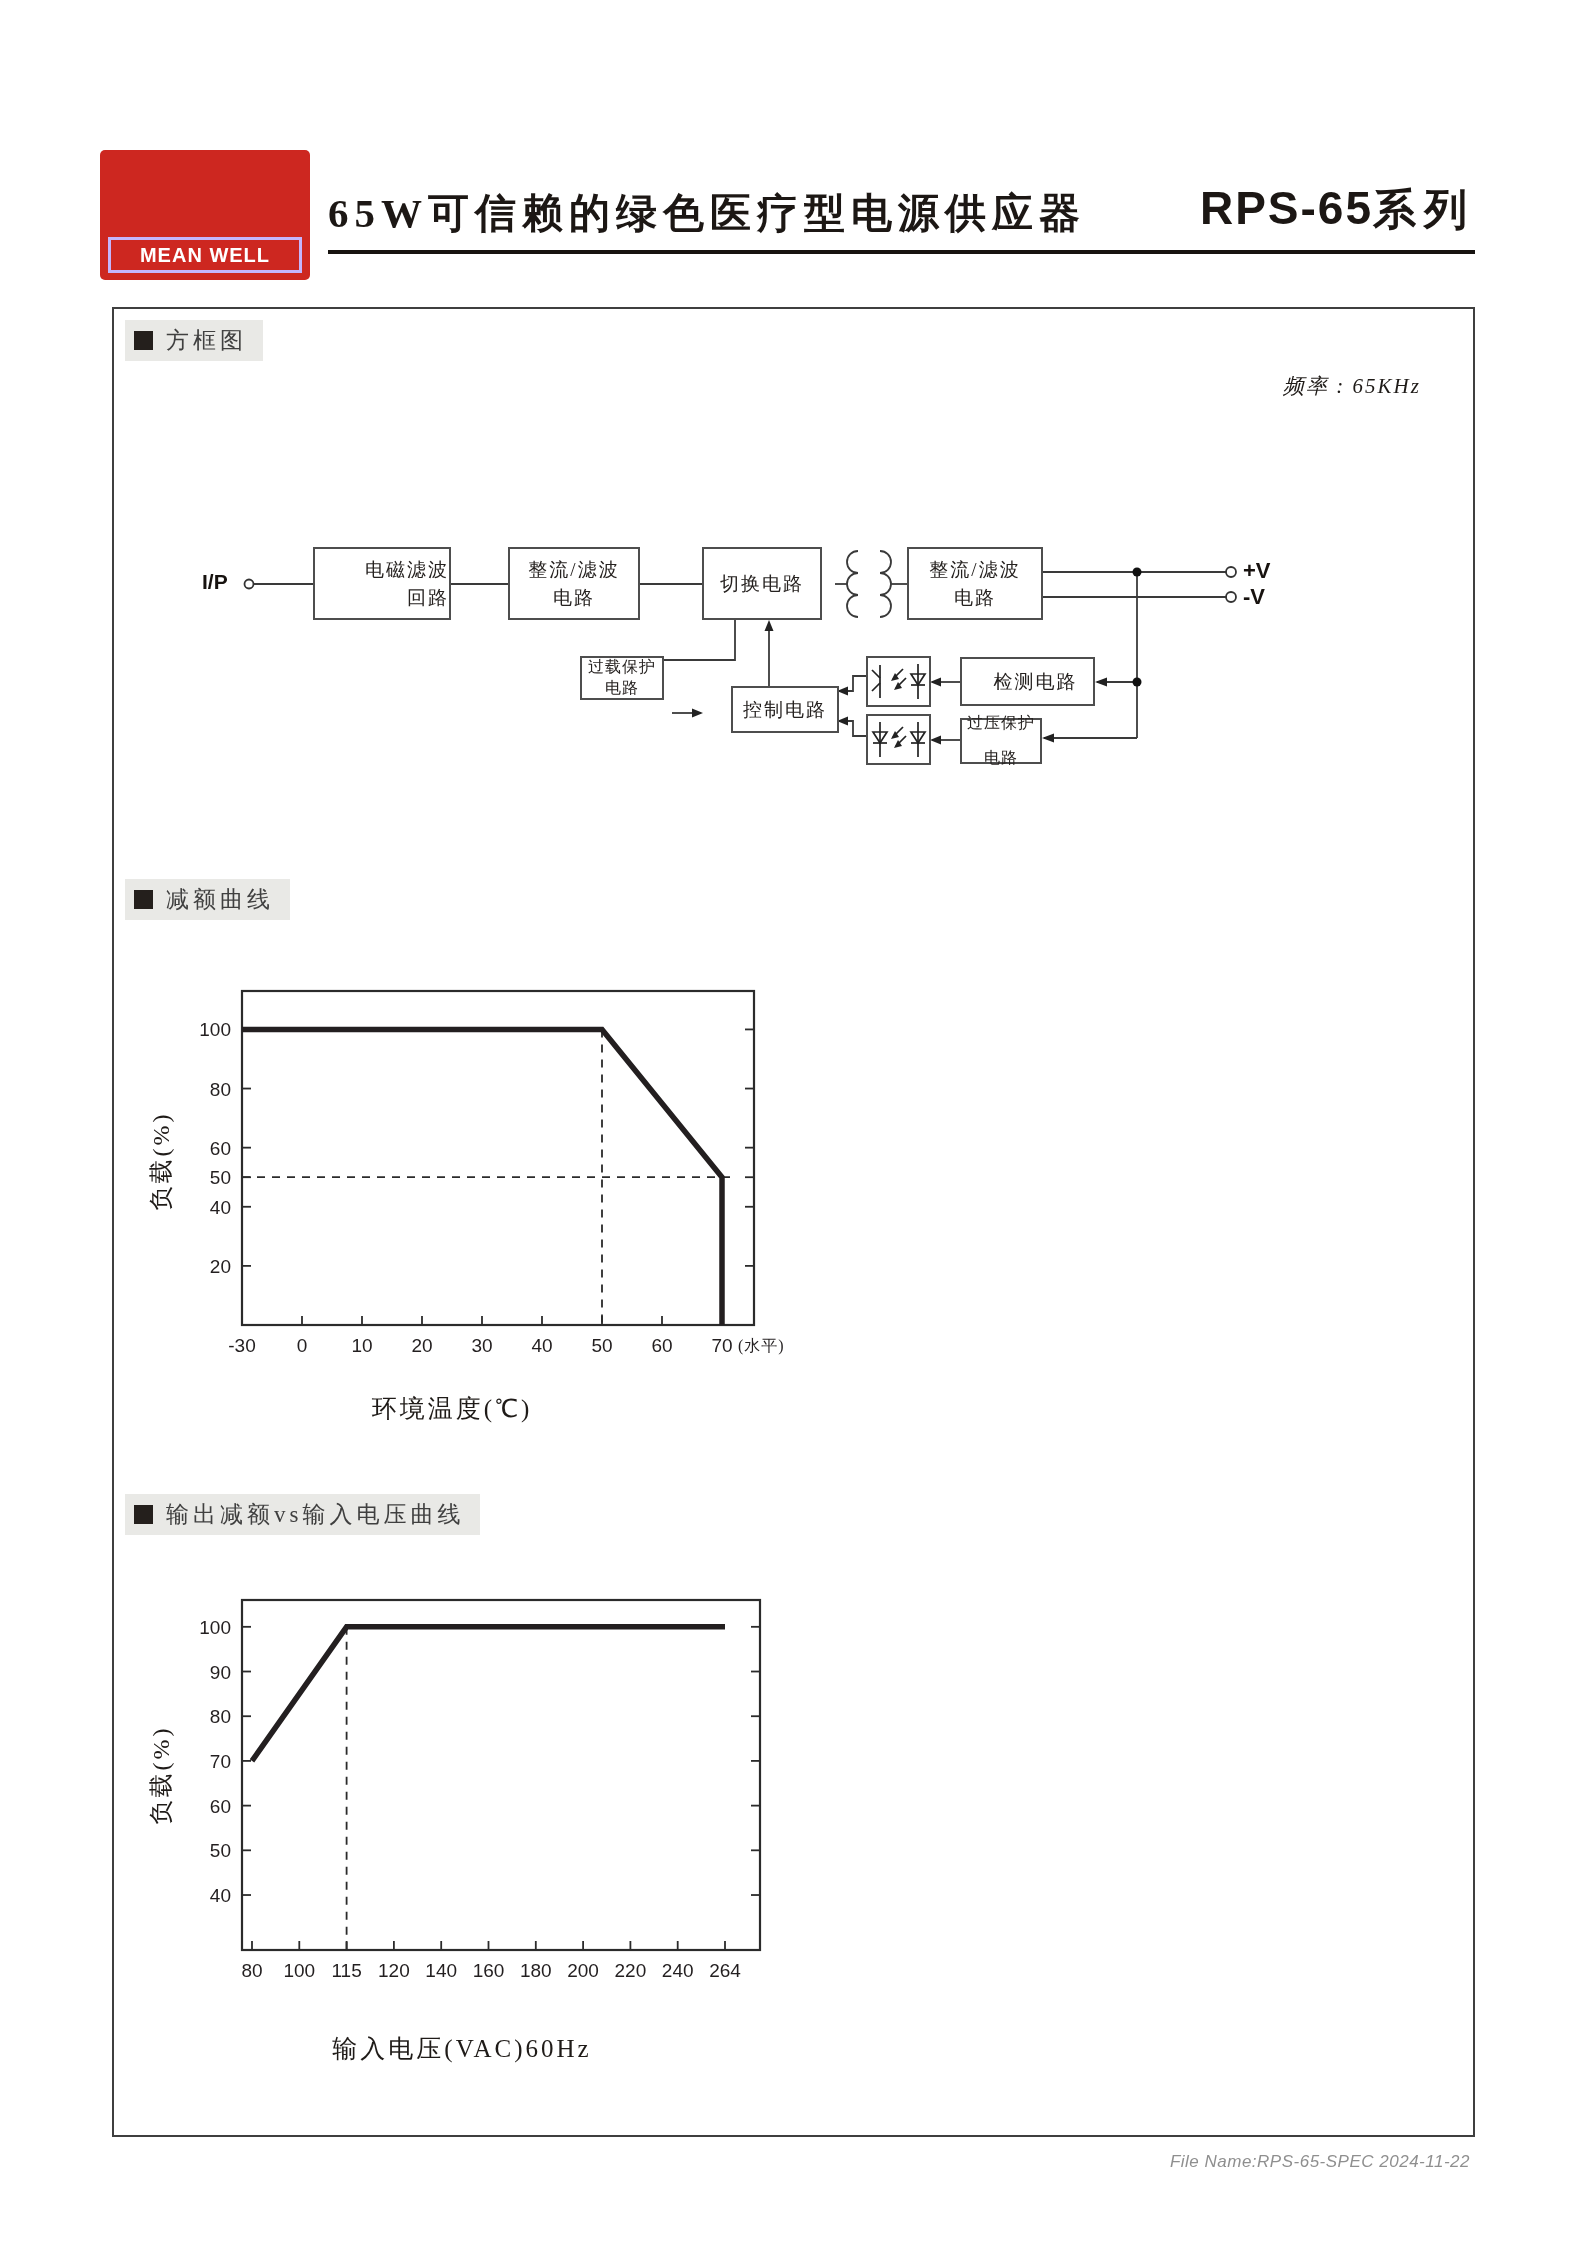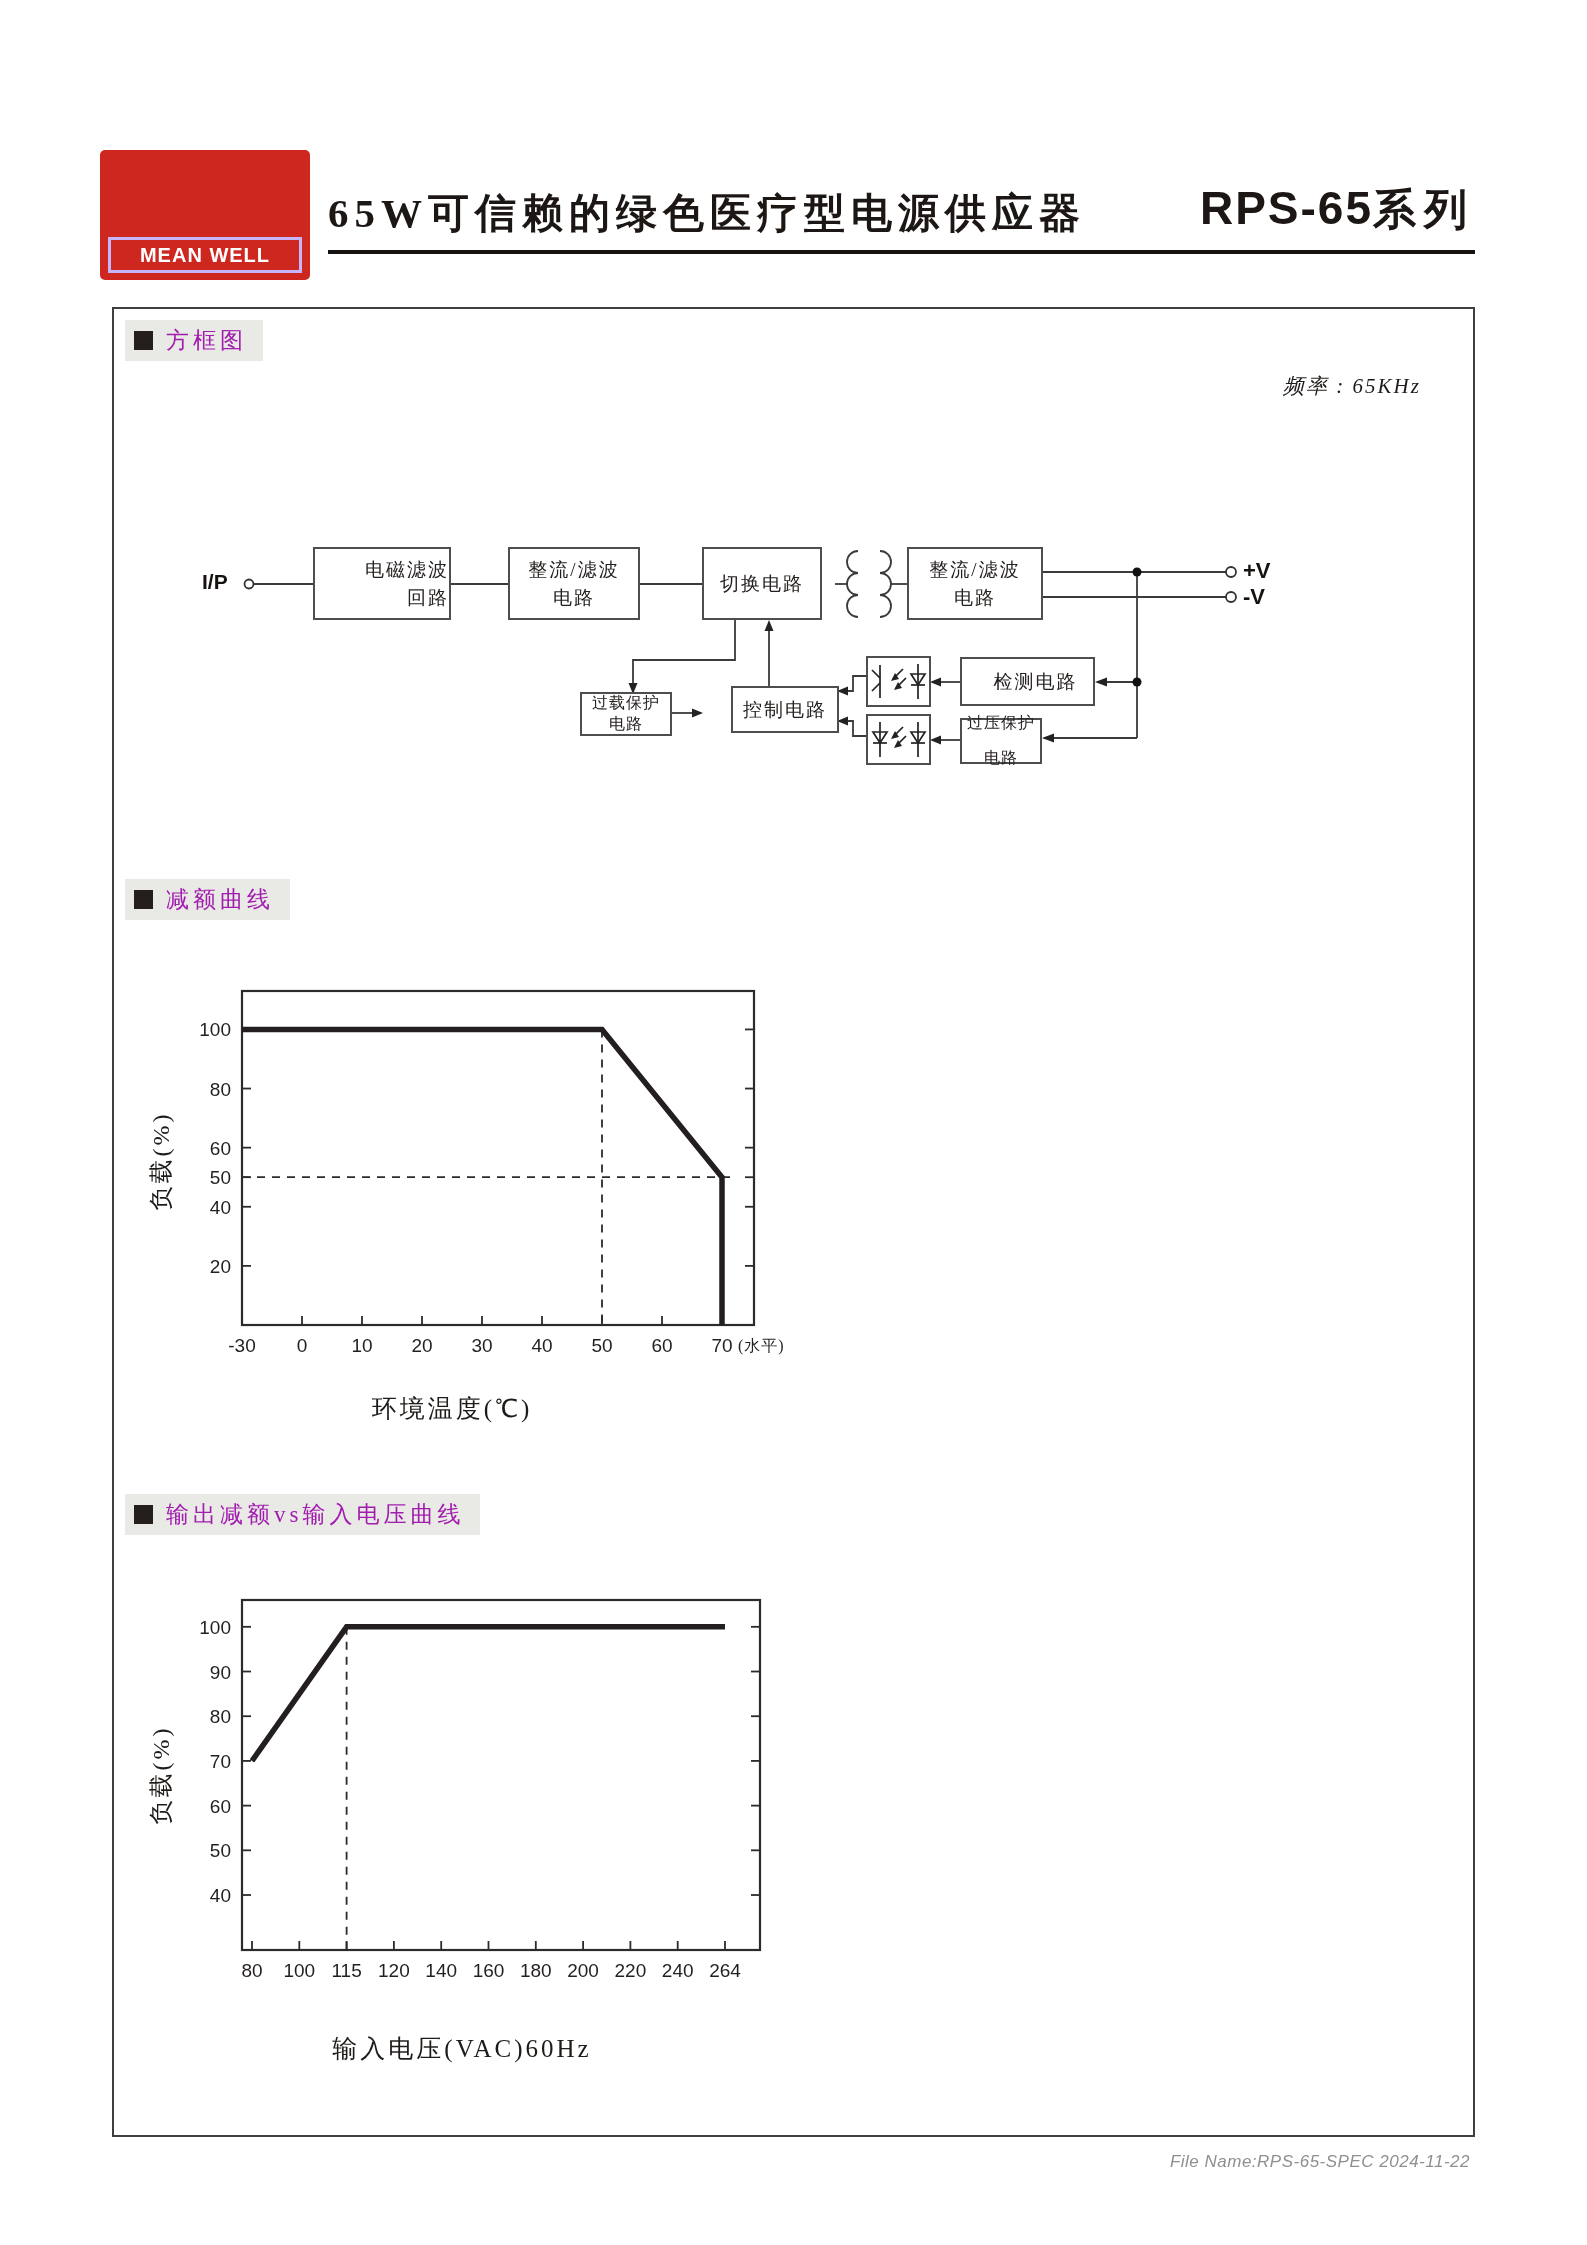--- a/index.html
+++ b/index.html
@@ -22,21 +22,21 @@
   .series-code{font-family:"Liberation Sans",sans-serif;font-weight:bold;font-size:46px;letter-spacing:2px;}
   .series-suffix{font-family:"Liberation Serif",serif;font-weight:bold;font-size:43px;letter-spacing:8px;}
   .title-underline{left:328px;top:250px;width:1147px;height:4px;background:#171310;}
 
   
   .content-box{left:112px;top:307px;width:1363px;height:1830px;border:2px solid #3f3f3f;}
 
   
   .sec-hdr{position:absolute;background:var(--section_bg,#e9e9e6);display:flex;align-items:center;
            gap:13px;padding:5px 16px 5px 9px;font-family:"Liberation Serif",serif;
-           font-size:23px;letter-spacing:4px;color:#a21caf;white-space:nowrap;}
+           font-size:23px;letter-spacing:4px;color:#404040;white-space:nowrap;}
   .sq{width:19px;height:19px;background:#241f1c;flex:0 0 auto;}
 
   .freq{left:1283px;top:372px;font-family:"Liberation Serif",serif;font-size:21px;
         letter-spacing:2px;color:#1f1b18;font-style:italic;}
 
   
   .bbox{position:absolute;border:2px solid #4e4e4e;background:#fff;display:flex;
         flex-direction:column;align-items:center;justify-content:center;text-align:center;
         font-family:"Liberation Serif",serif;font-size:19px;line-height:1.45;
         letter-spacing:2px;color:#262220;}
@@ -177,21 +177,21 @@
   <span>电路</span>
 </div>
 <div class="bbox" style="left:960px;top:657px;width:135px;height:49px;padding-left:16px;">
   <span>检测电路</span>
   <span></span>
 </div>
 <div class="bbox small" style="left:960px;top:718px;width:82px;height:46px;gap:14px;">
   <span>过压保护</span>
   <span>电路</span>
 </div>
-<div class="bbox small" style="left:580px;top:692px;width:92px;height:44px;">
+<div class="bbox small" style="left:580px;top:656px;width:84px;height:44px;">
   <span>过载保护</span>
   <span>电路</span>
 </div>
 <div class="bbox" style="left:703px;top:686px;width:108px;height:47px;margin-left:28px;">
   <span>控制电路</span>
   <span></span>
 </div>
 
 <svg class="abs" id="chart1" style="left:140px;top:960px;" width="690" height="430" viewBox="140 960 690 430">
     <rect x="242" y="991" width="512" height="334" fill="none" stroke="#2b2b2b" stroke-width="2.2"></rect>

